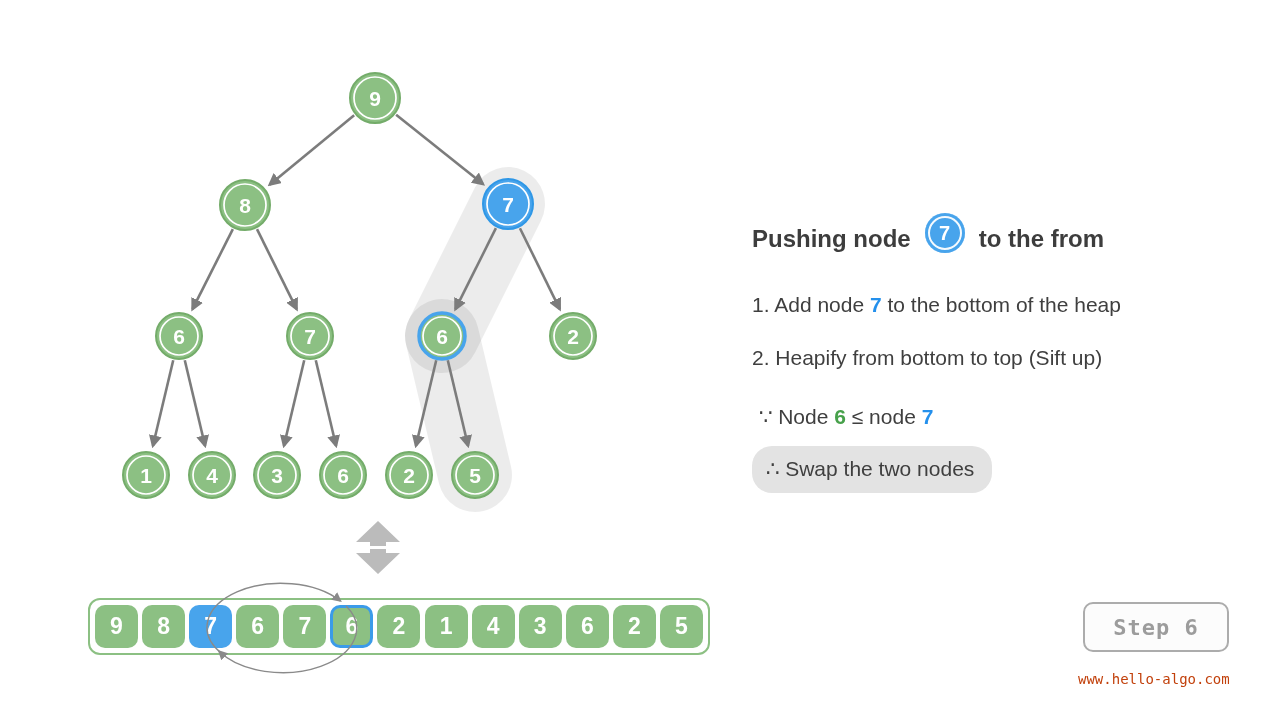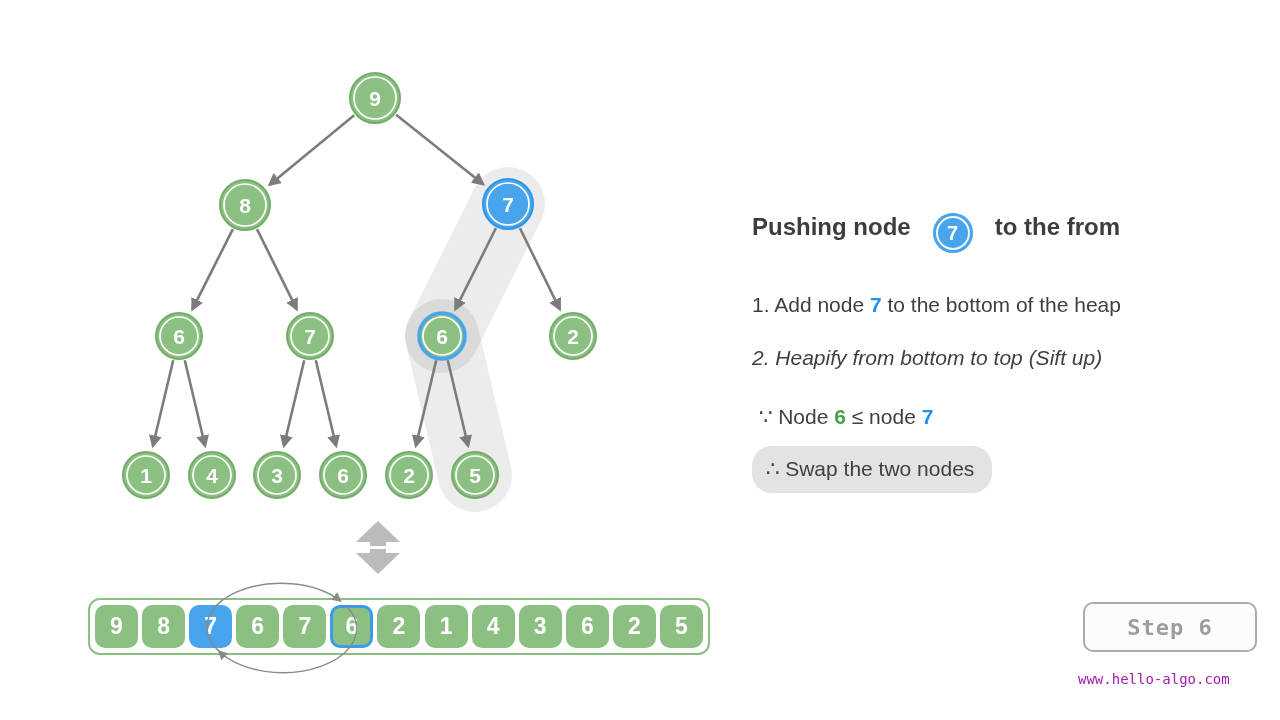--- a/index.html
+++ b/index.html
@@ -13,43 +13,43 @@
   #array{position:absolute;left:88px;top:598px;width:622px;height:57px;z-index:2;
          border:2px solid #8CC083;border-radius:12px;box-sizing:border-box;
          display:flex;justify-content:space-between;align-items:center;padding:0 5px;}
   .cell{width:43px;height:43px;border-radius:10px;background:#8CC083;color:#FFFFFF;
         font-size:23px;font-weight:700;display:flex;align-items:center;justify-content:center;
         box-sizing:border-box;}
   .cell-blue{background:#48A4EC;}
   .cell-outline{background:#8CC083;border:3px solid #3B9BE9;}
 
   
-  .title{position:absolute;left:752px;top:213px;display:flex;align-items:flex-start;gap:22px;
+  .title{position:absolute;left:752px;top:213px;display:flex;align-items:flex-end;gap:14px;
          font-size:24px;font-weight:700;color:#3D3D3D;white-space:pre;z-index:4;}
   .badge{width:40px;height:40px;border-radius:50%;background:#48A4EC;
          box-shadow:inset 0 0 0 3px #48A4EC, inset 0 0 0 5px rgba(255,255,255,.95);
          display:flex;align-items:center;justify-content:center;
          color:#FFFFFF;font-size:20px;font-weight:700;}
   .note{position:absolute;white-space:pre;font-size:21px;color:#3F3F3F;z-index:4;text-align:right;}
   .note0{left:752px;top:293px;}
-  .note1{left:752px;top:346px;font-style:italic;}
+  .note1{left:752px;top:346px;}
   .note2{left:759px;top:405px;}
   .note3{left:752px;top:446px;background:#E3E3E3;border-radius:20px;padding:11px 18px 12px 14px;}
   .em-blue{color:#2490EC;font-weight:700;}
   .em-green{color:#47A14B;font-weight:700;}
 
   
-  .step{position:absolute;left:1083px;top:602px;width:174px;height:50px;box-sizing:border-box;
+  .step{position:absolute;left:1083px;top:602px;width:146px;height:50px;box-sizing:border-box;
         border:2px solid #ACACAC;border-radius:10px;background:#FCFCFC;z-index:4;
         display:flex;align-items:center;justify-content:center;
         font-family:"DejaVu Sans Mono","Liberation Mono",monospace;
         font-size:22px;font-weight:700;color:#9C9C9C;letter-spacing:1px;}
   .watermark{position:absolute;left:1078px;top:671px;z-index:4;
              font-family:"DejaVu Sans Mono","Liberation Mono",monospace;
-             font-size:14px;color:#a21caf;}
+             font-size:14px;color:#c2410c;}
 </style>
 </head>
 <body>
 
 <div class="stage">
 
   <svg id="tree-svg" width="1280" height="720" viewBox="0 0 1280 720">
     <defs>
       <marker id="arrowT" viewBox="0 0 10 10" refX="8" refY="5" markerWidth="5" markerHeight="5" orient="auto">
         <path d="M0,0 L10,5 L0,10 z" fill="#7C7C7C"></path>

